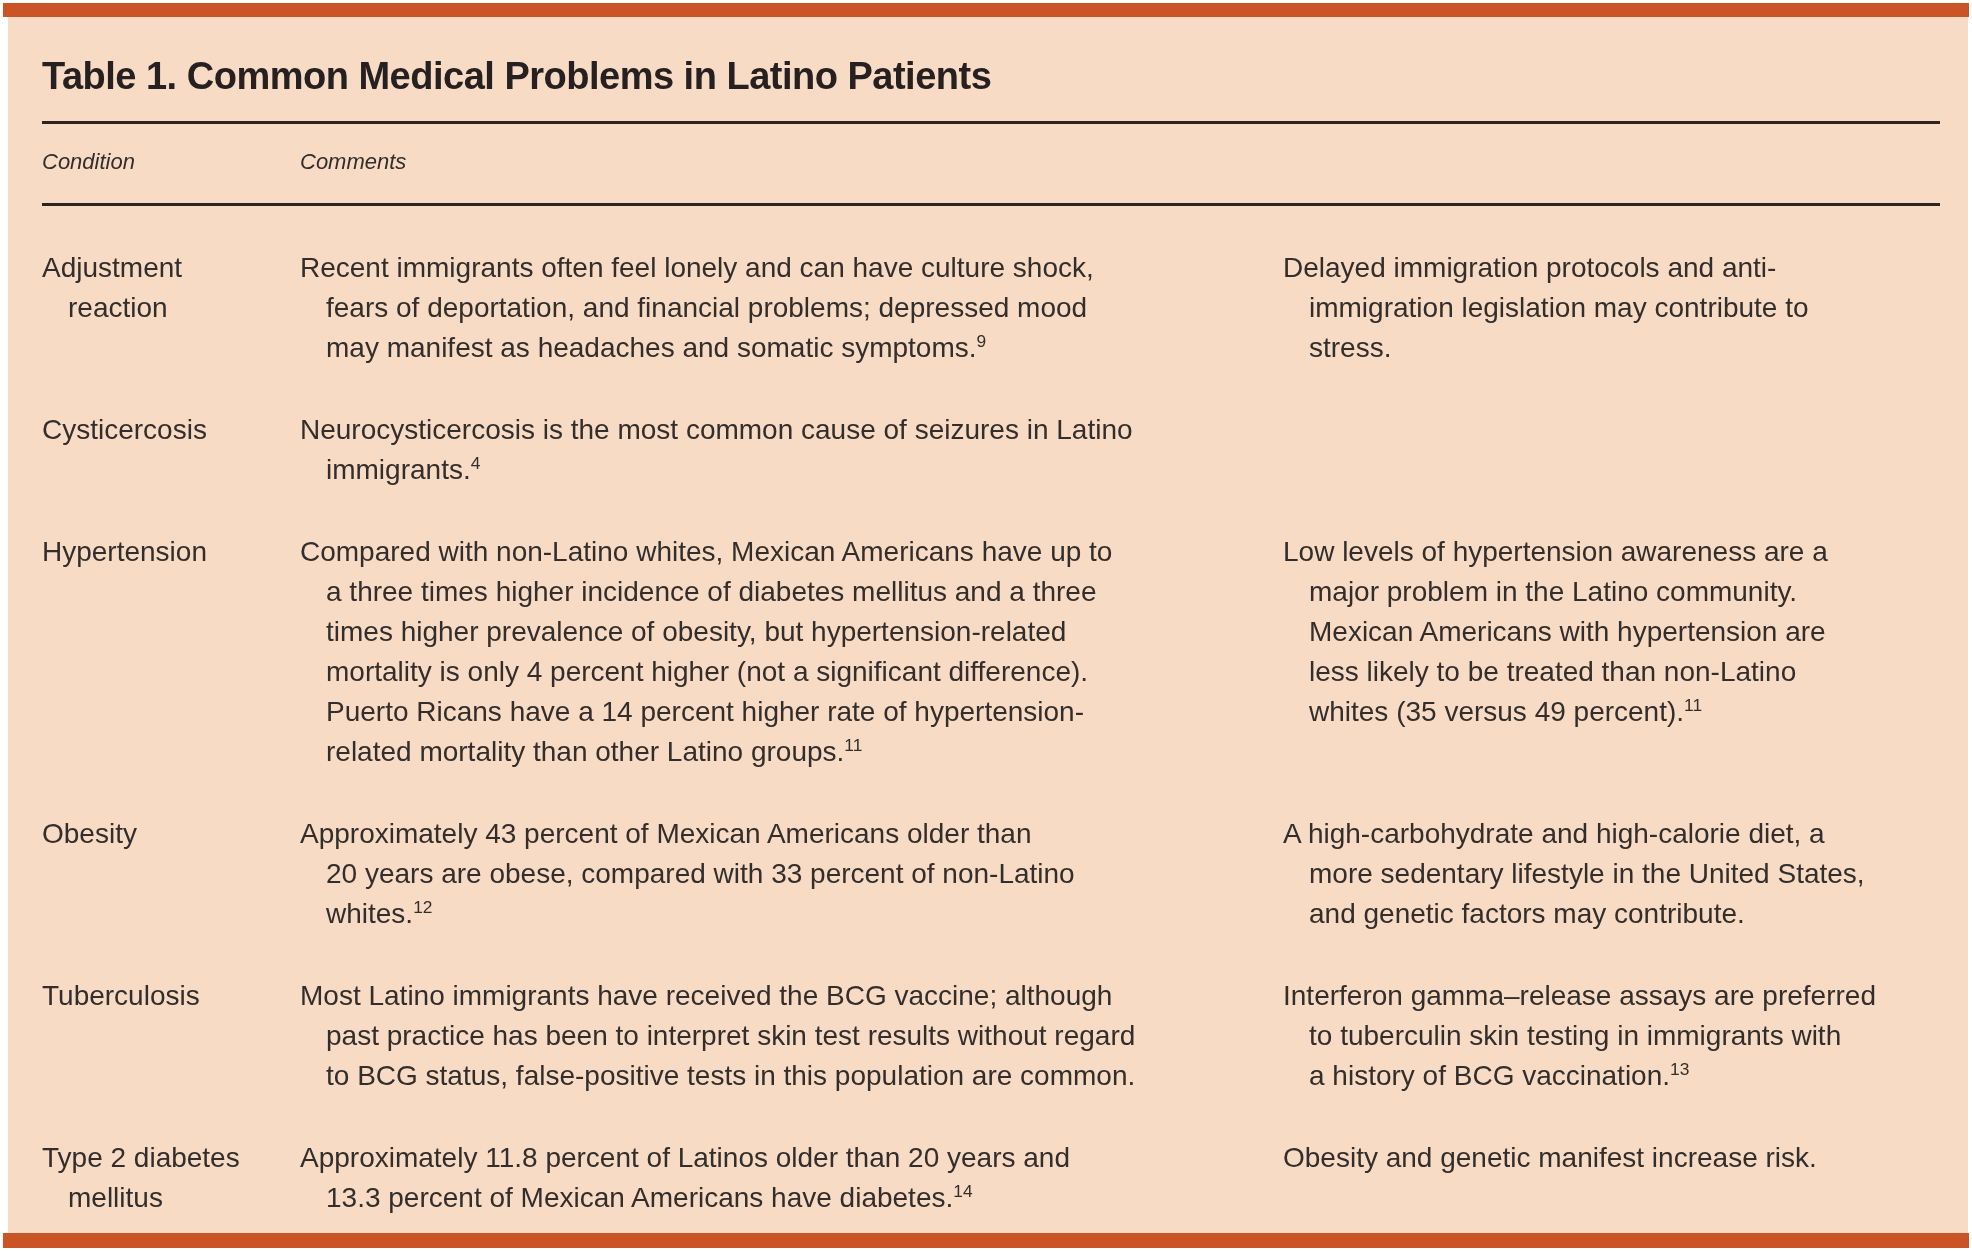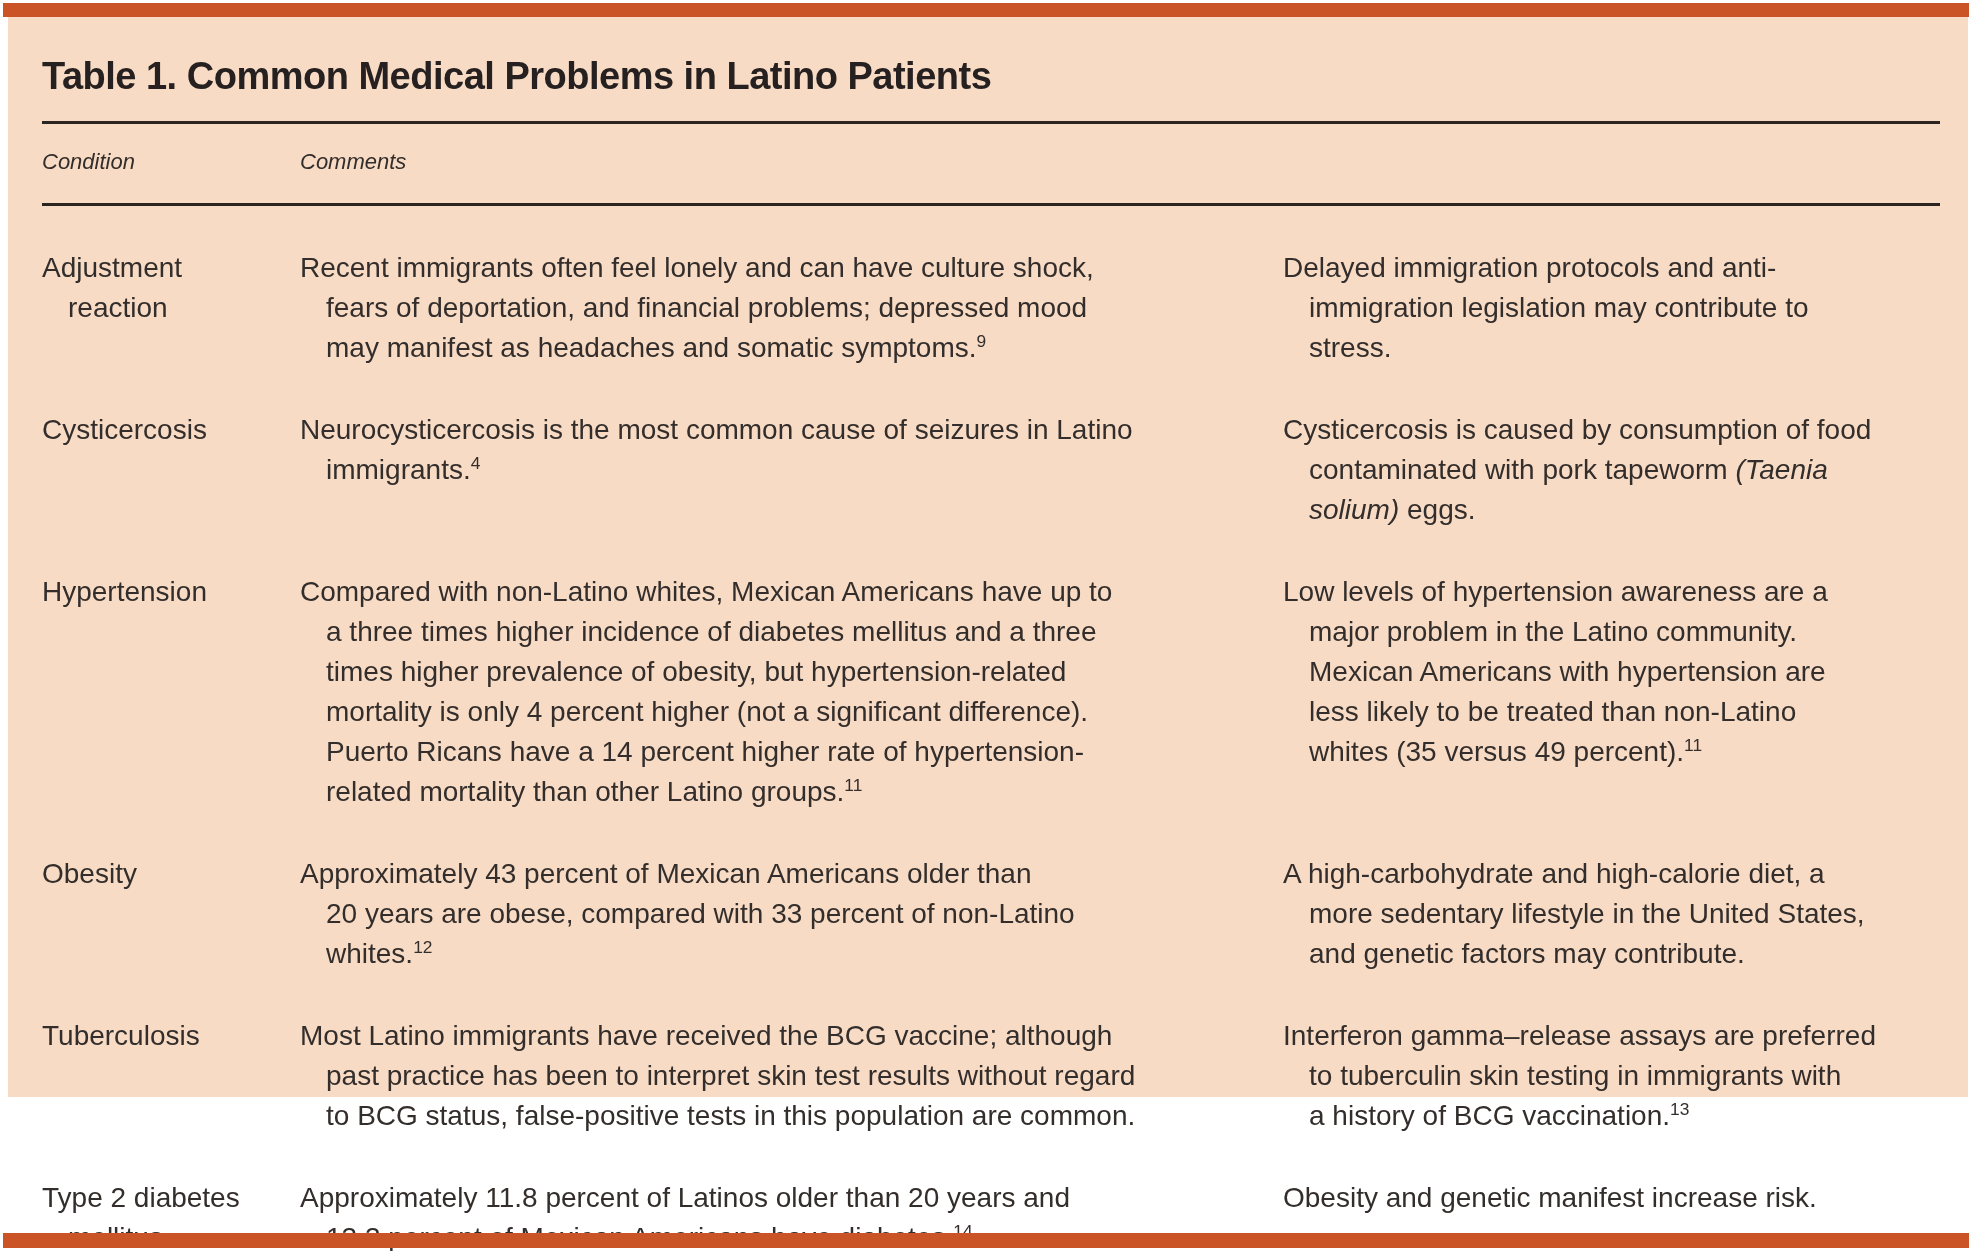--- a/index.html
+++ b/index.html
@@ -13,21 +13,21 @@
   html,body{margin:0;padding:0;}
   body{
     width:1972px;height:1251px;position:relative;background:#ffffff;
     font-family:"Liberation Sans","DejaVu Sans",sans-serif;
     color:var(--text);
   }
   .accent-bar{position:absolute;left:3px;right:3px;height:14px;background:var(--accent-bar);}
   .accent-bar.top{top:3px;}
   .accent-bar.bottom{top:1233px;height:15px;}
   .panel{
-    position:absolute;left:8px;right:4px;top:17px;height:1080px;
+    position:absolute;left:8px;right:4px;top:17px;height:1216px;
     background:var(--panel-background);
     padding:36px 28px 0 34px;
   }
   .table-title{
     font-size:38px;font-weight:bold;color:var(--title-text);
     line-height:46px;letter-spacing:-0.5px;
   }
   .rule{height:3px;background:var(--rule);}
   .rule-1{margin-top:22px;}
   .rule-2{margin-top:21px;}
@@ -84,23 +84,20 @@
 may manifest as headaches and somatic symptoms.<sup>9</sup></div>
       <div class="cell">Delayed immigration protocols and anti-
 immigration legislation may contribute to
 stress.</div>
     </div>
 
     <div class="grid row">
       <div class="cell">Cysticercosis</div>
       <div class="cell">Neurocysticercosis is the most common cause of seizures in Latino
 immigrants.<sup>4</sup></div>
-      <div class="cell">Cysticercosis is caused by consumption of food
-contaminated with pork tapeworm <i>(Taenia
-solium)</i> eggs.</div>
     </div>
 
     <div class="grid row">
       <div class="cell">Hypertension</div>
       <div class="cell">Compared with non-Latino whites, Mexican Americans have up to
 a three times higher incidence of diabetes mellitus and a three
 times higher prevalence of obesity, but hypertension-related
 mortality is only 4 percent higher (not a significant difference).
 Puerto Ricans have a 14 percent higher rate of hypertension-
 related mortality than other Latino groups.<sup>11</sup></div>

